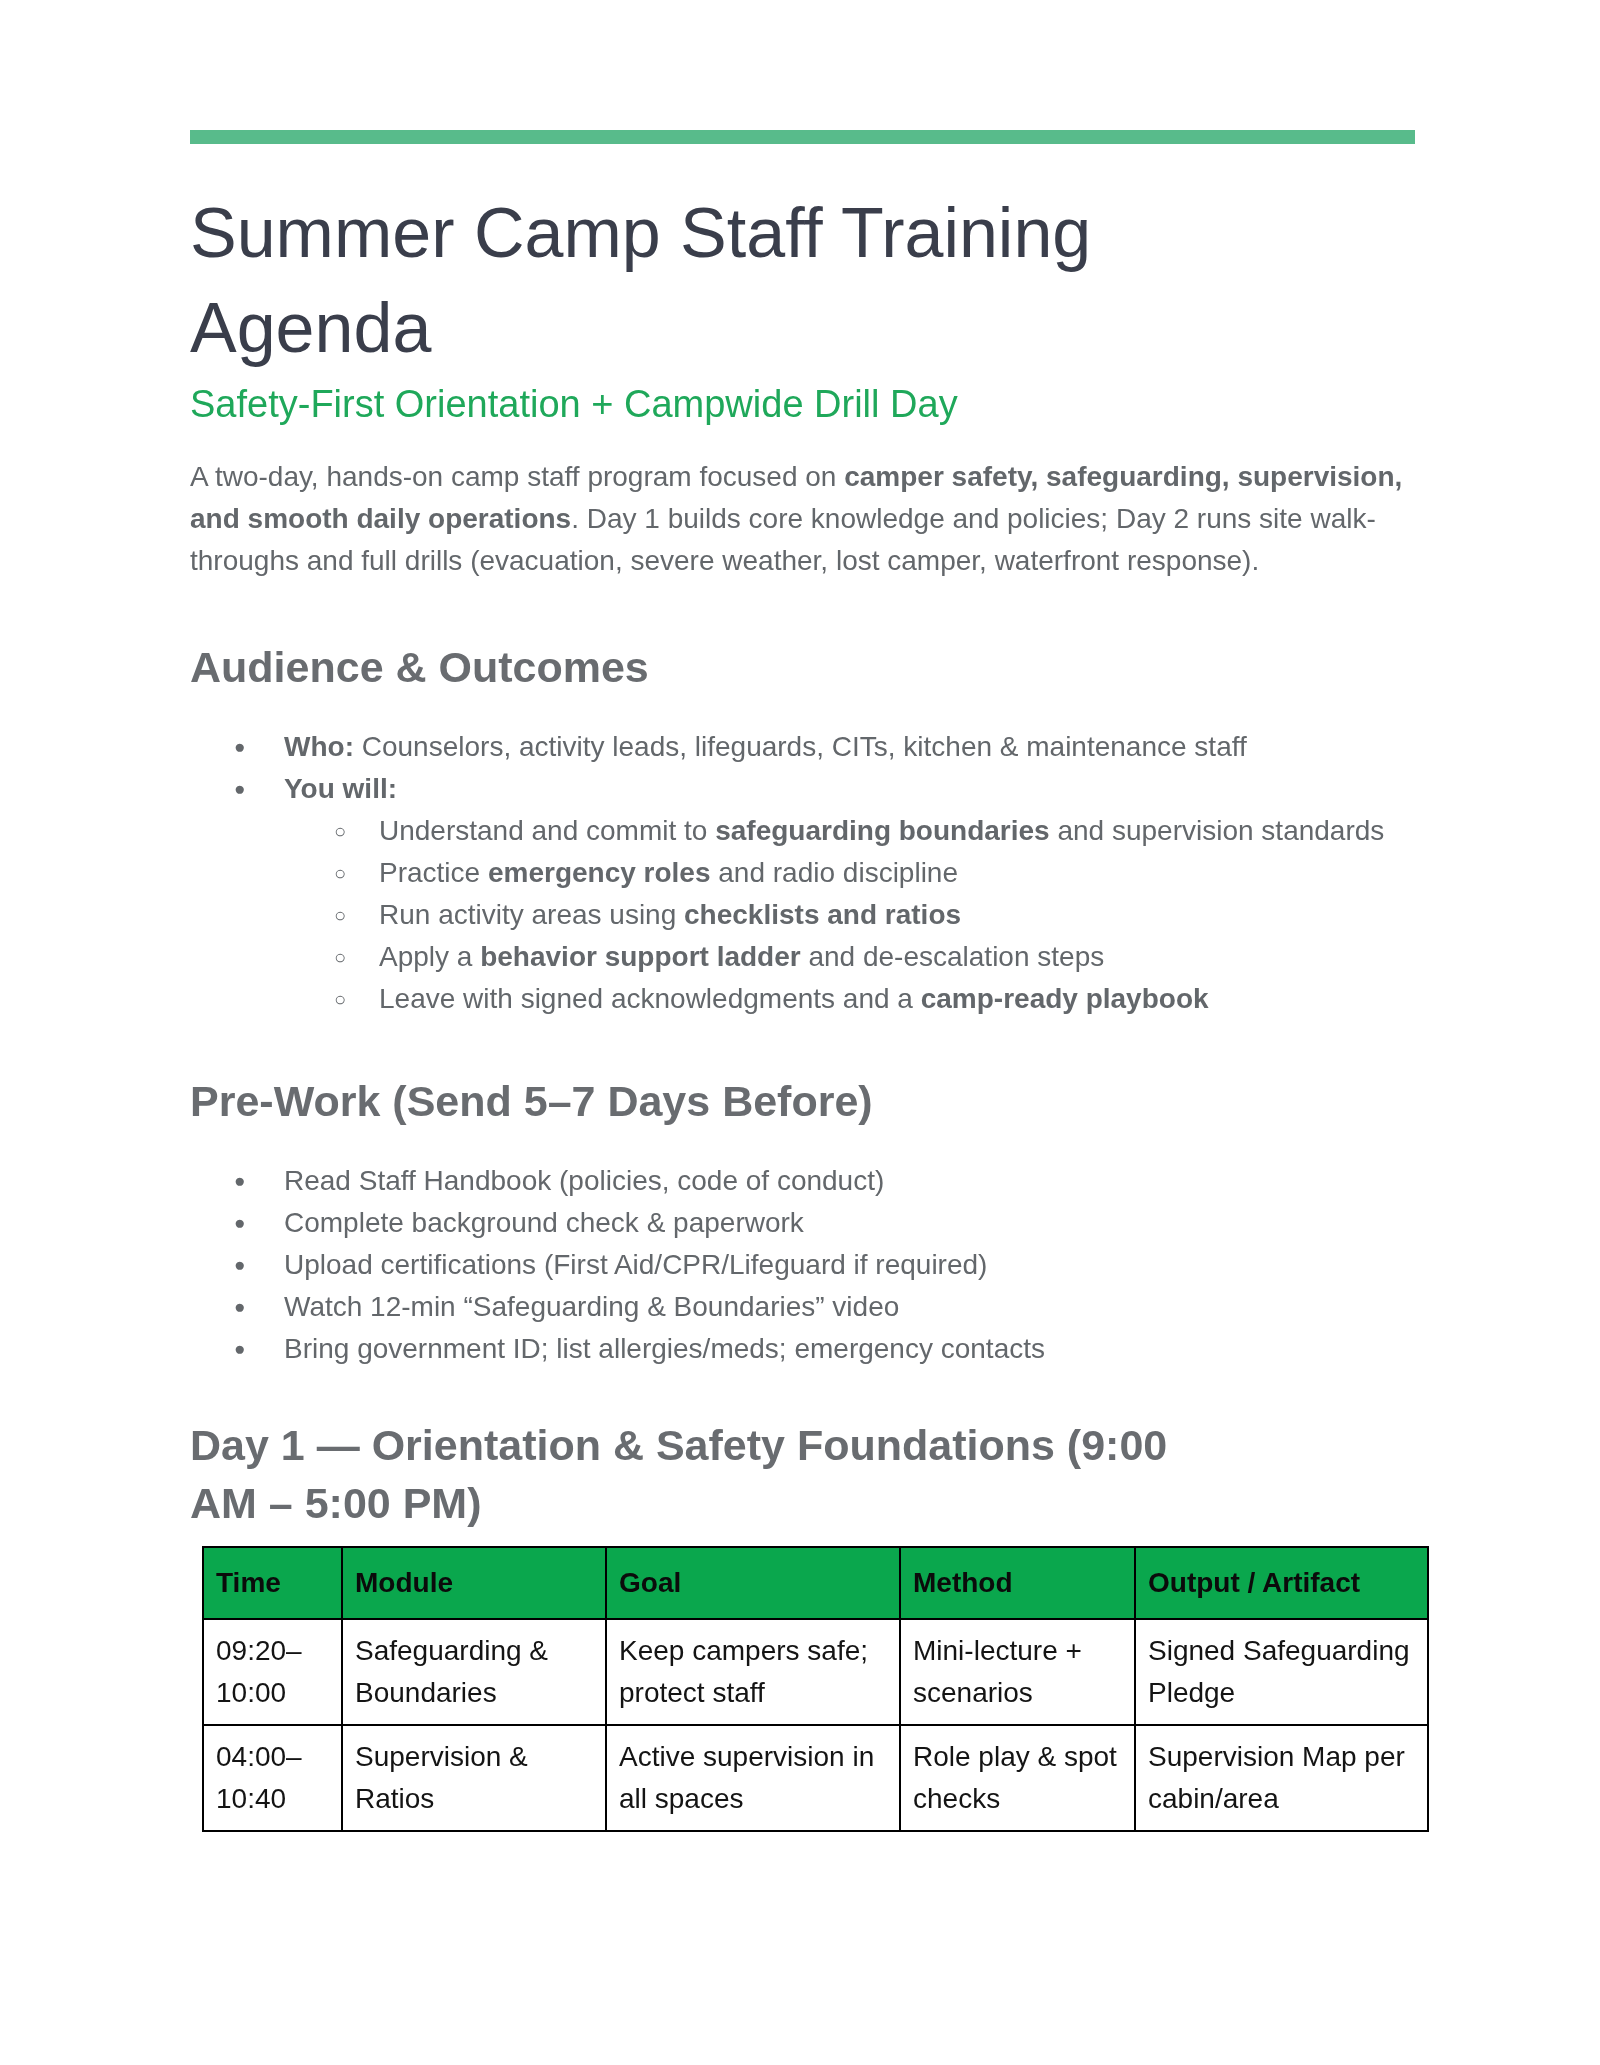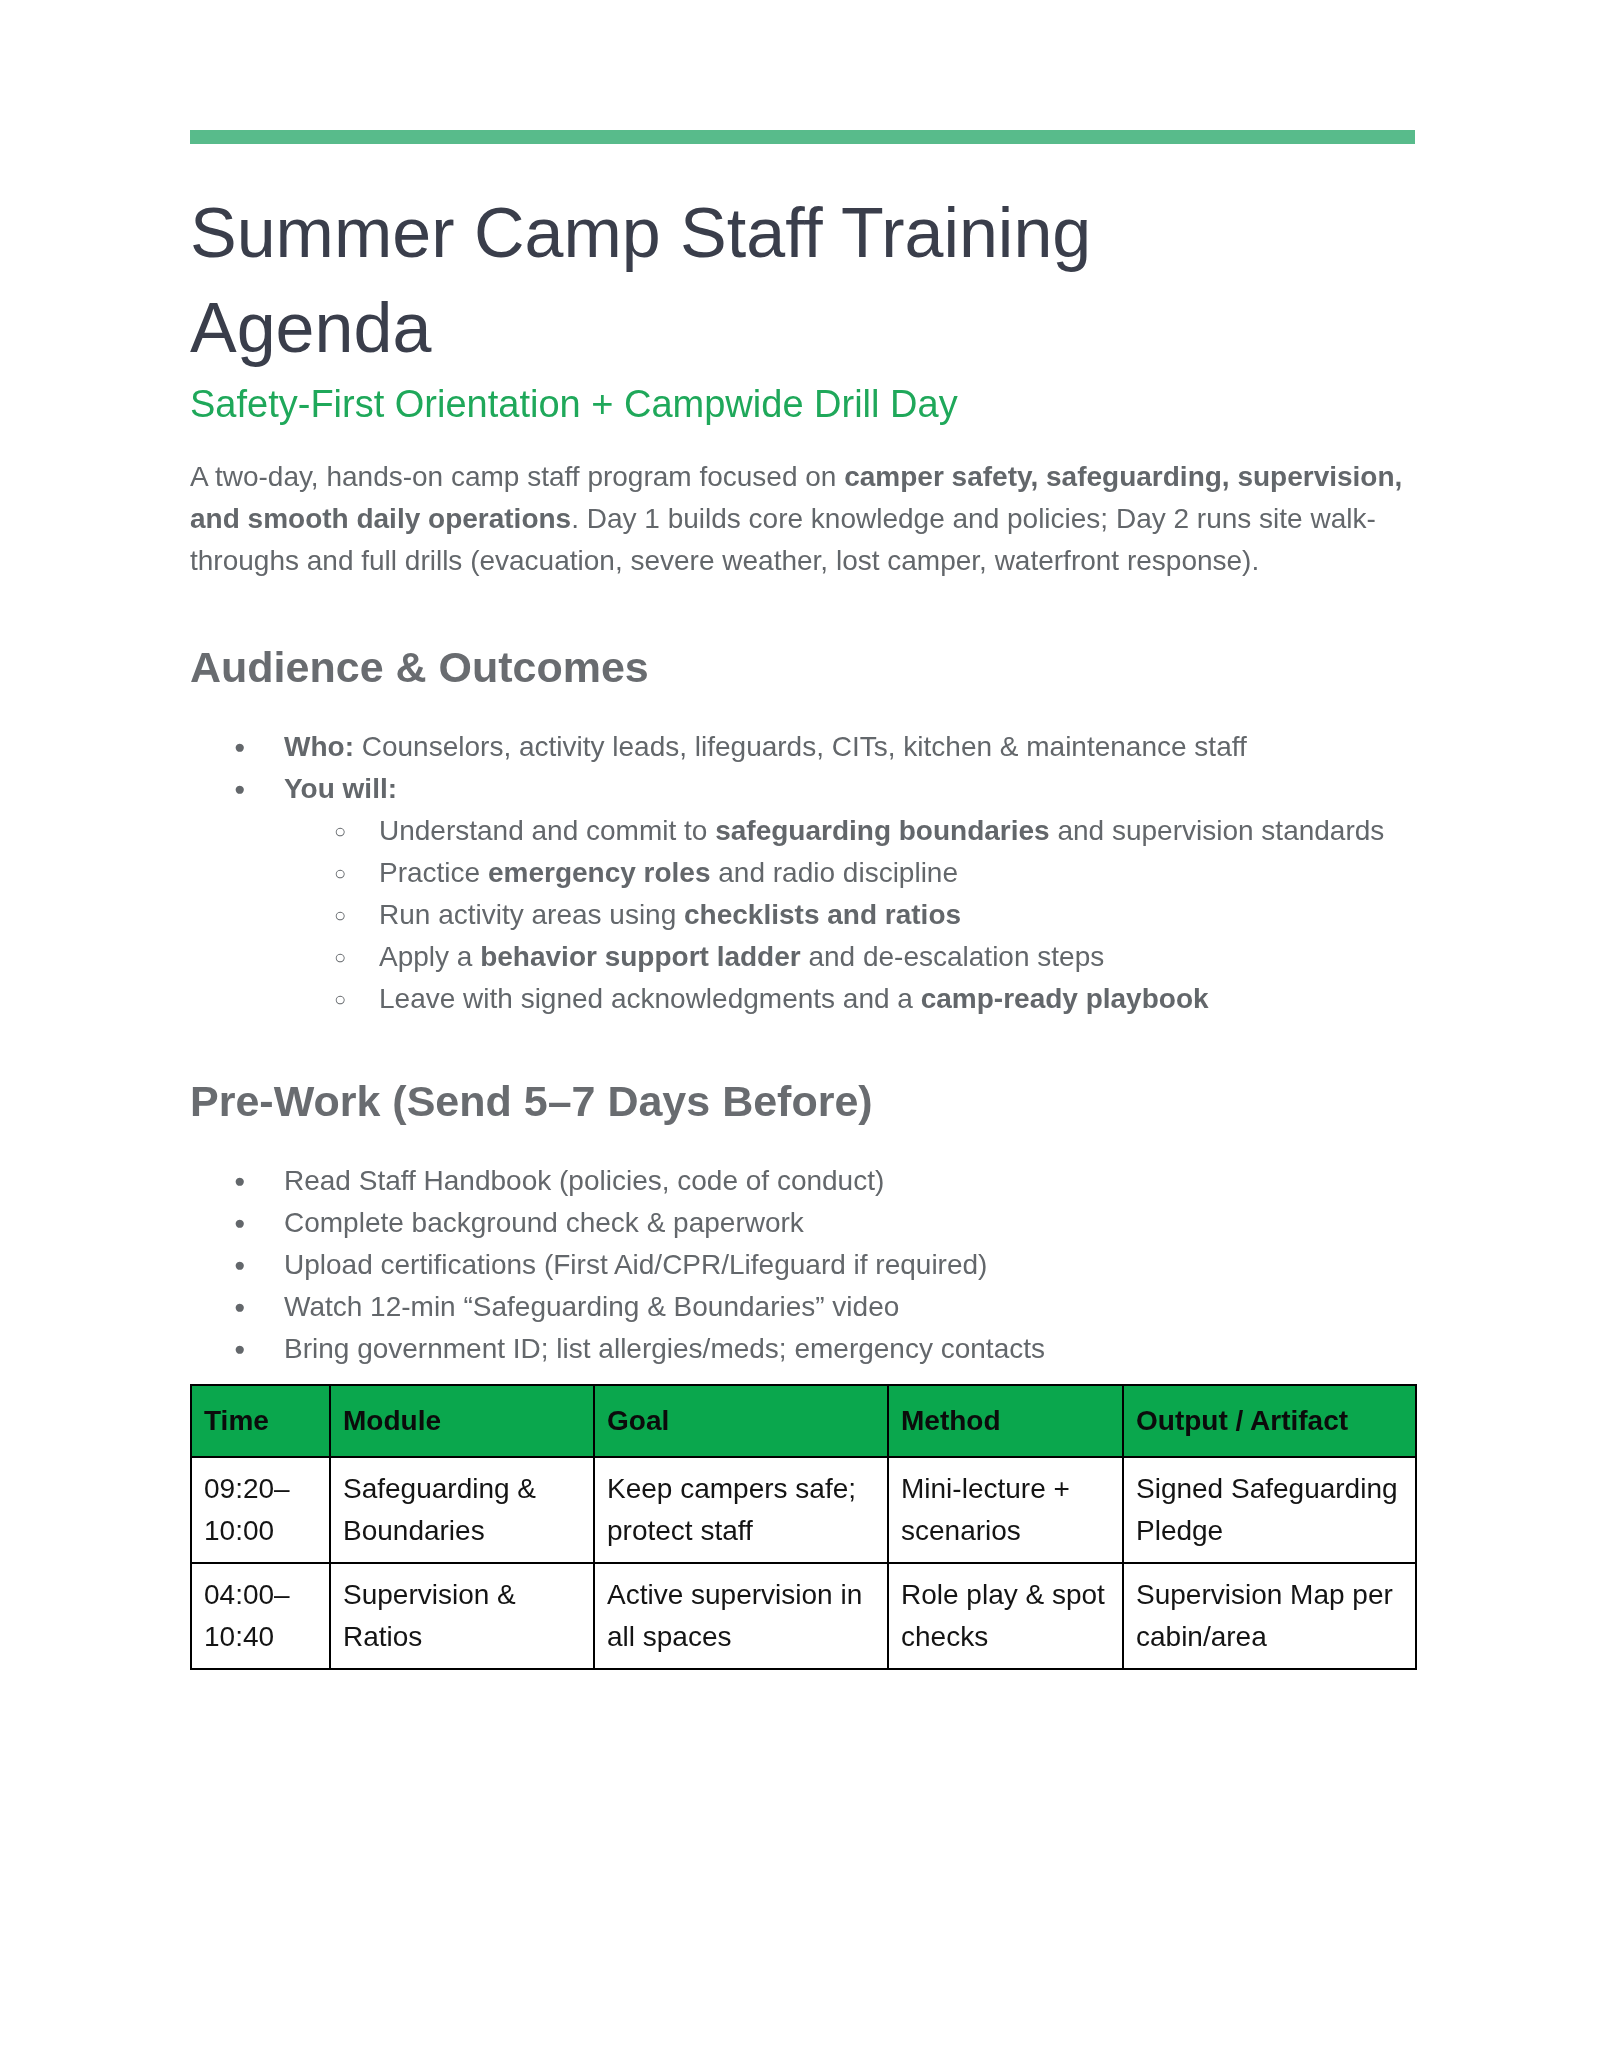--- a/index.html
+++ b/index.html
@@ -45,21 +45,21 @@
     content:"\25CF";position:absolute;left:44px;top:0;
     font-size:19px;line-height:42px;color:var(--c-body);
   }
   li.li-l2{padding-left:189px;}
   li.li-l2::before{
     content:"\25CB";position:absolute;left:144px;top:0;
     font-size:20px;line-height:42px;color:var(--c-body);
   }
   table.agenda{
     margin-top:14px;width:1225px;table-layout:fixed;
-    border-collapse:collapse;color:var(--c-table_text);
+    border-collapse:collapse;color:var(--c-table_text);margin-left:12px;
   }
   table.agenda th,table.agenda td{
     border:2px solid var(--c-border);
     font-size:28px;line-height:42px;vertical-align:top;text-align:left;
     overflow:hidden;
   }
   table.agenda th{
     background:var(--c-table_header_bg);
     padding:14px 12px;font-weight:700;color:#0B0B0B;
   }
@@ -98,20 +98,21 @@
   <h2 class="sec sec-prework">Pre-Work (Send 5–7 Days Before)</h2>
 
   <ul class="blist">
       <li class="li-l1">Read Staff Handbook (policies, code of conduct)</li>
       <li class="li-l1">Complete background check &amp; paperwork</li>
       <li class="li-l1">Upload certifications (First Aid/CPR/Lifeguard if required)</li>
       <li class="li-l1">Watch 12-min “Safeguarding &amp; Boundaries” video</li>
       <li class="li-l1">Bring government ID; list allergies/meds; emergency contacts</li>
     </ul>
 
+  <h2 class="sec sec-day1">Day 1 — Orientation &amp; Safety Foundations (9:00 AM – 5:00 PM)</h2>
 
   <table class="agenda">
     <colgroup>
       <col class="c-time">
         <col class="c-module">
         <col class="c-goal">
         <col class="c-method">
         <col class="c-output">
     </colgroup>
     <thead>

